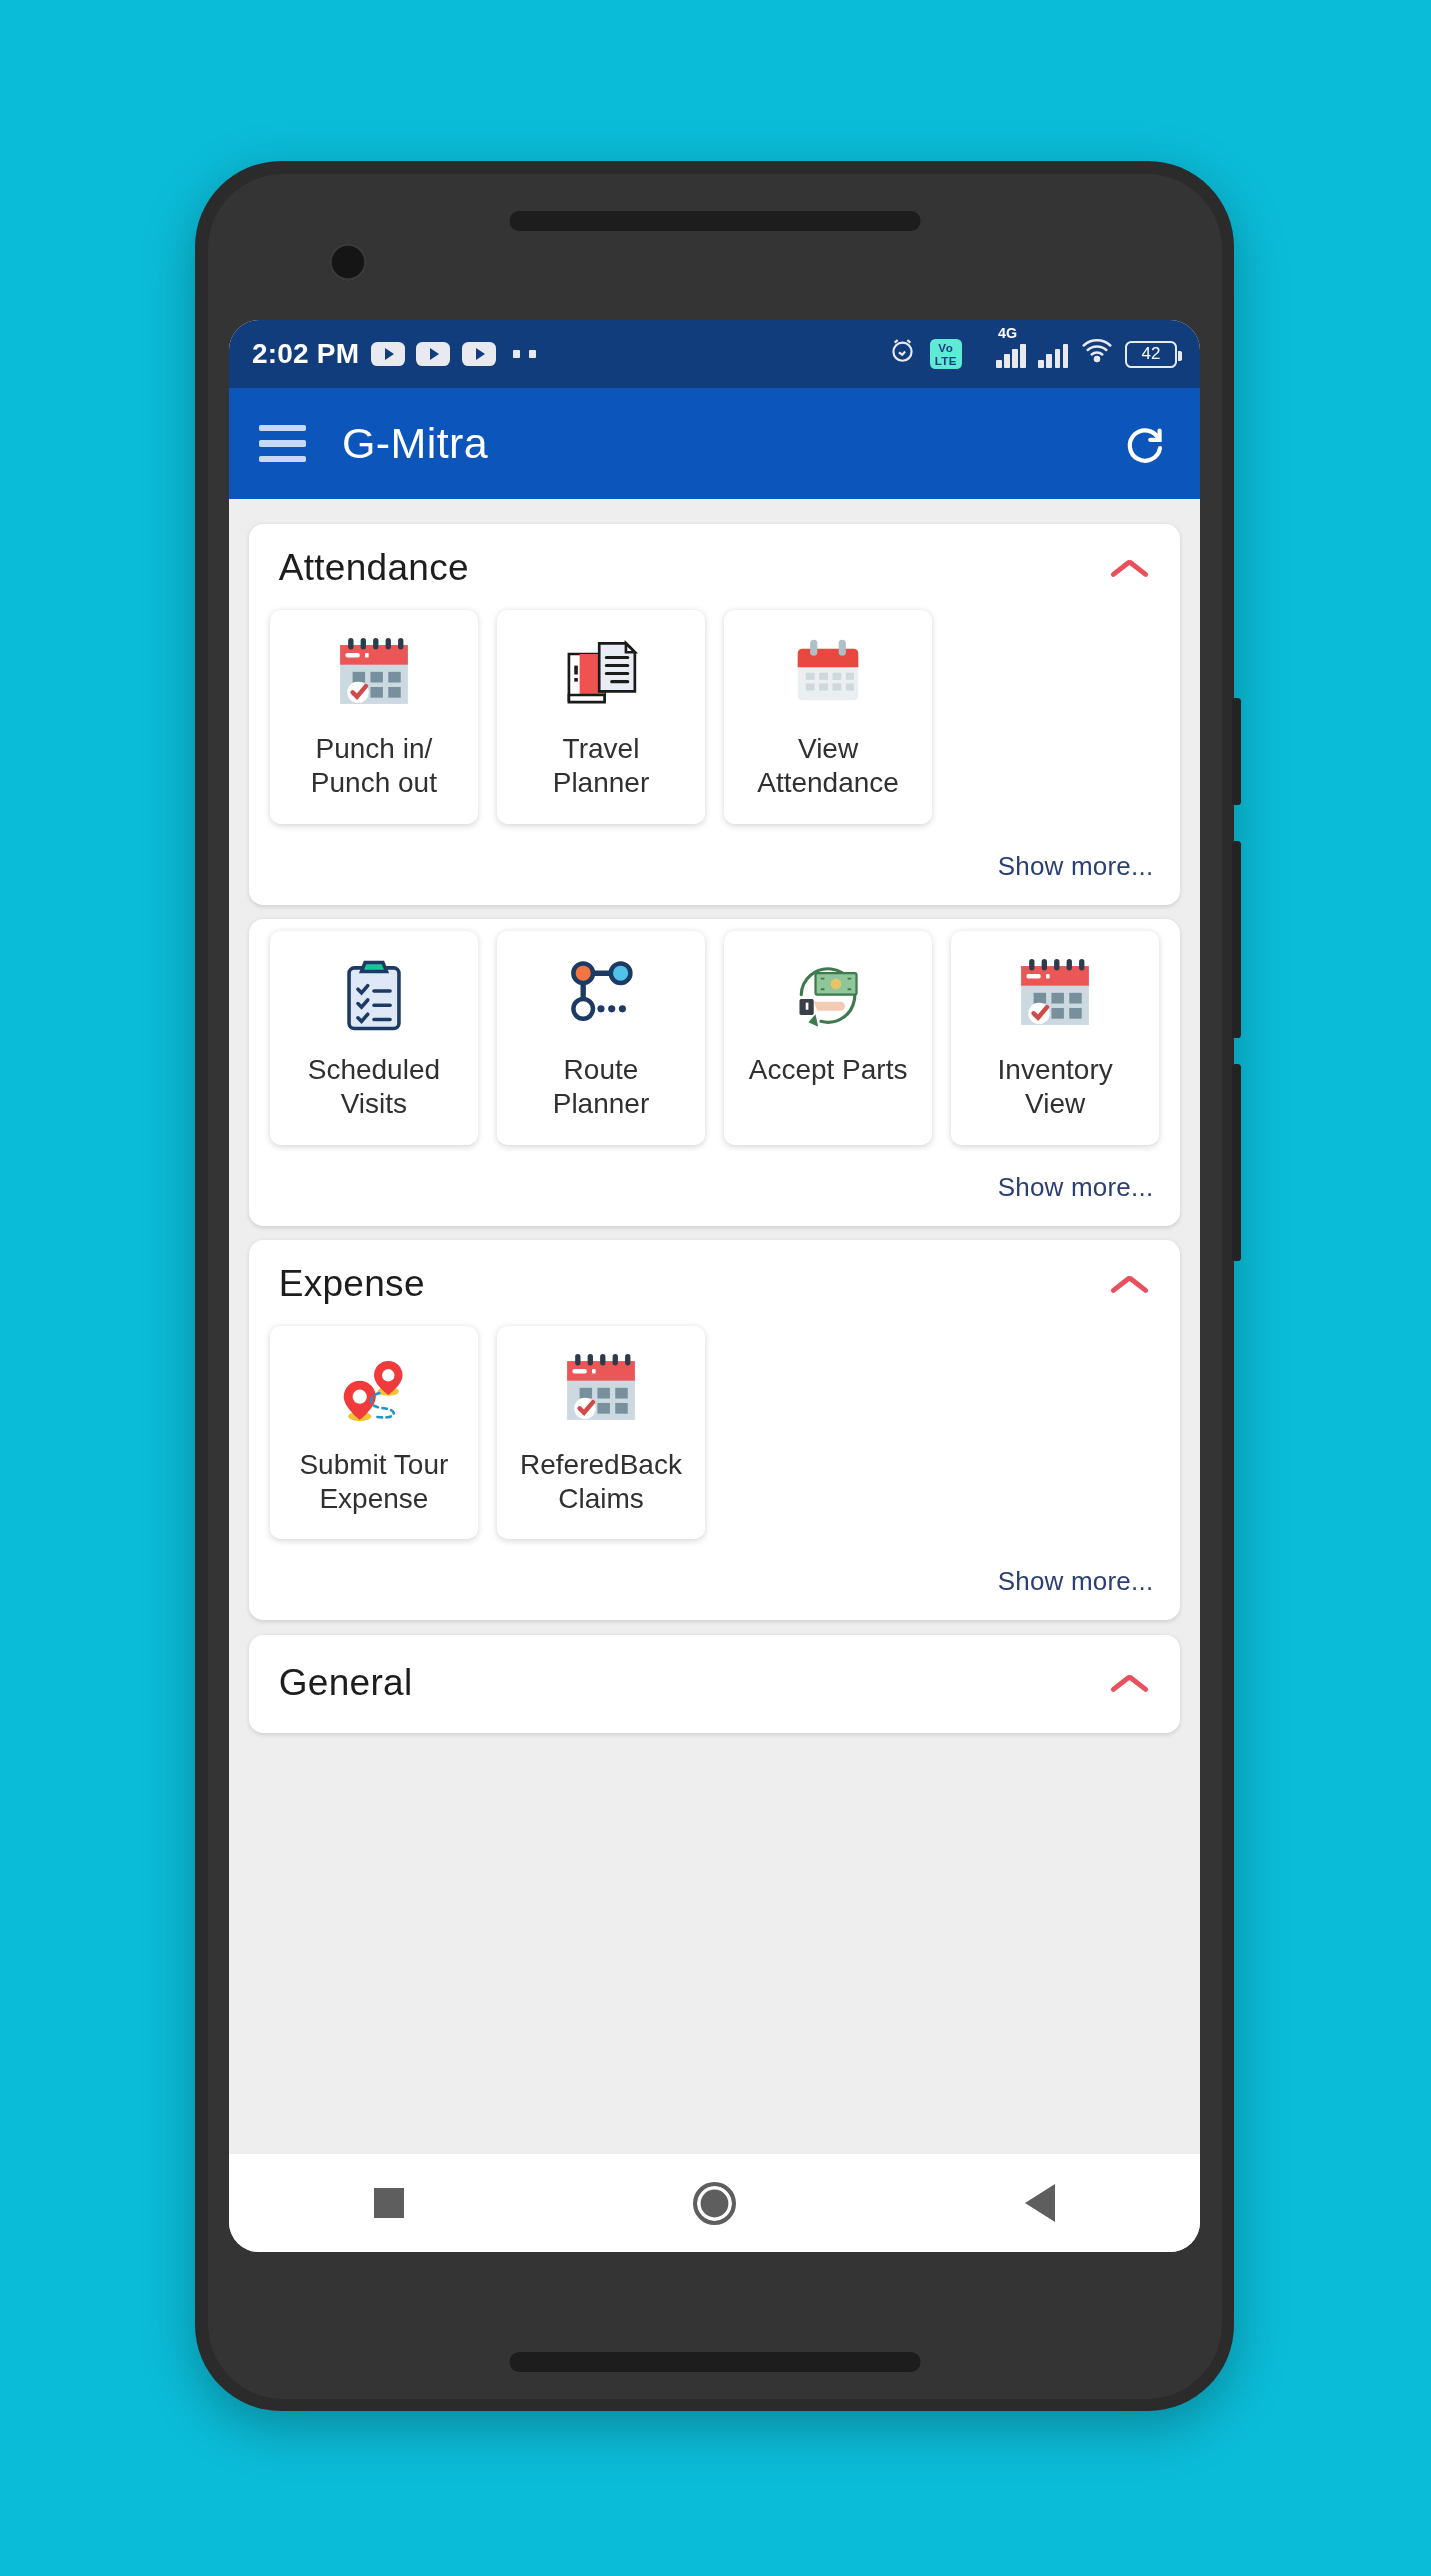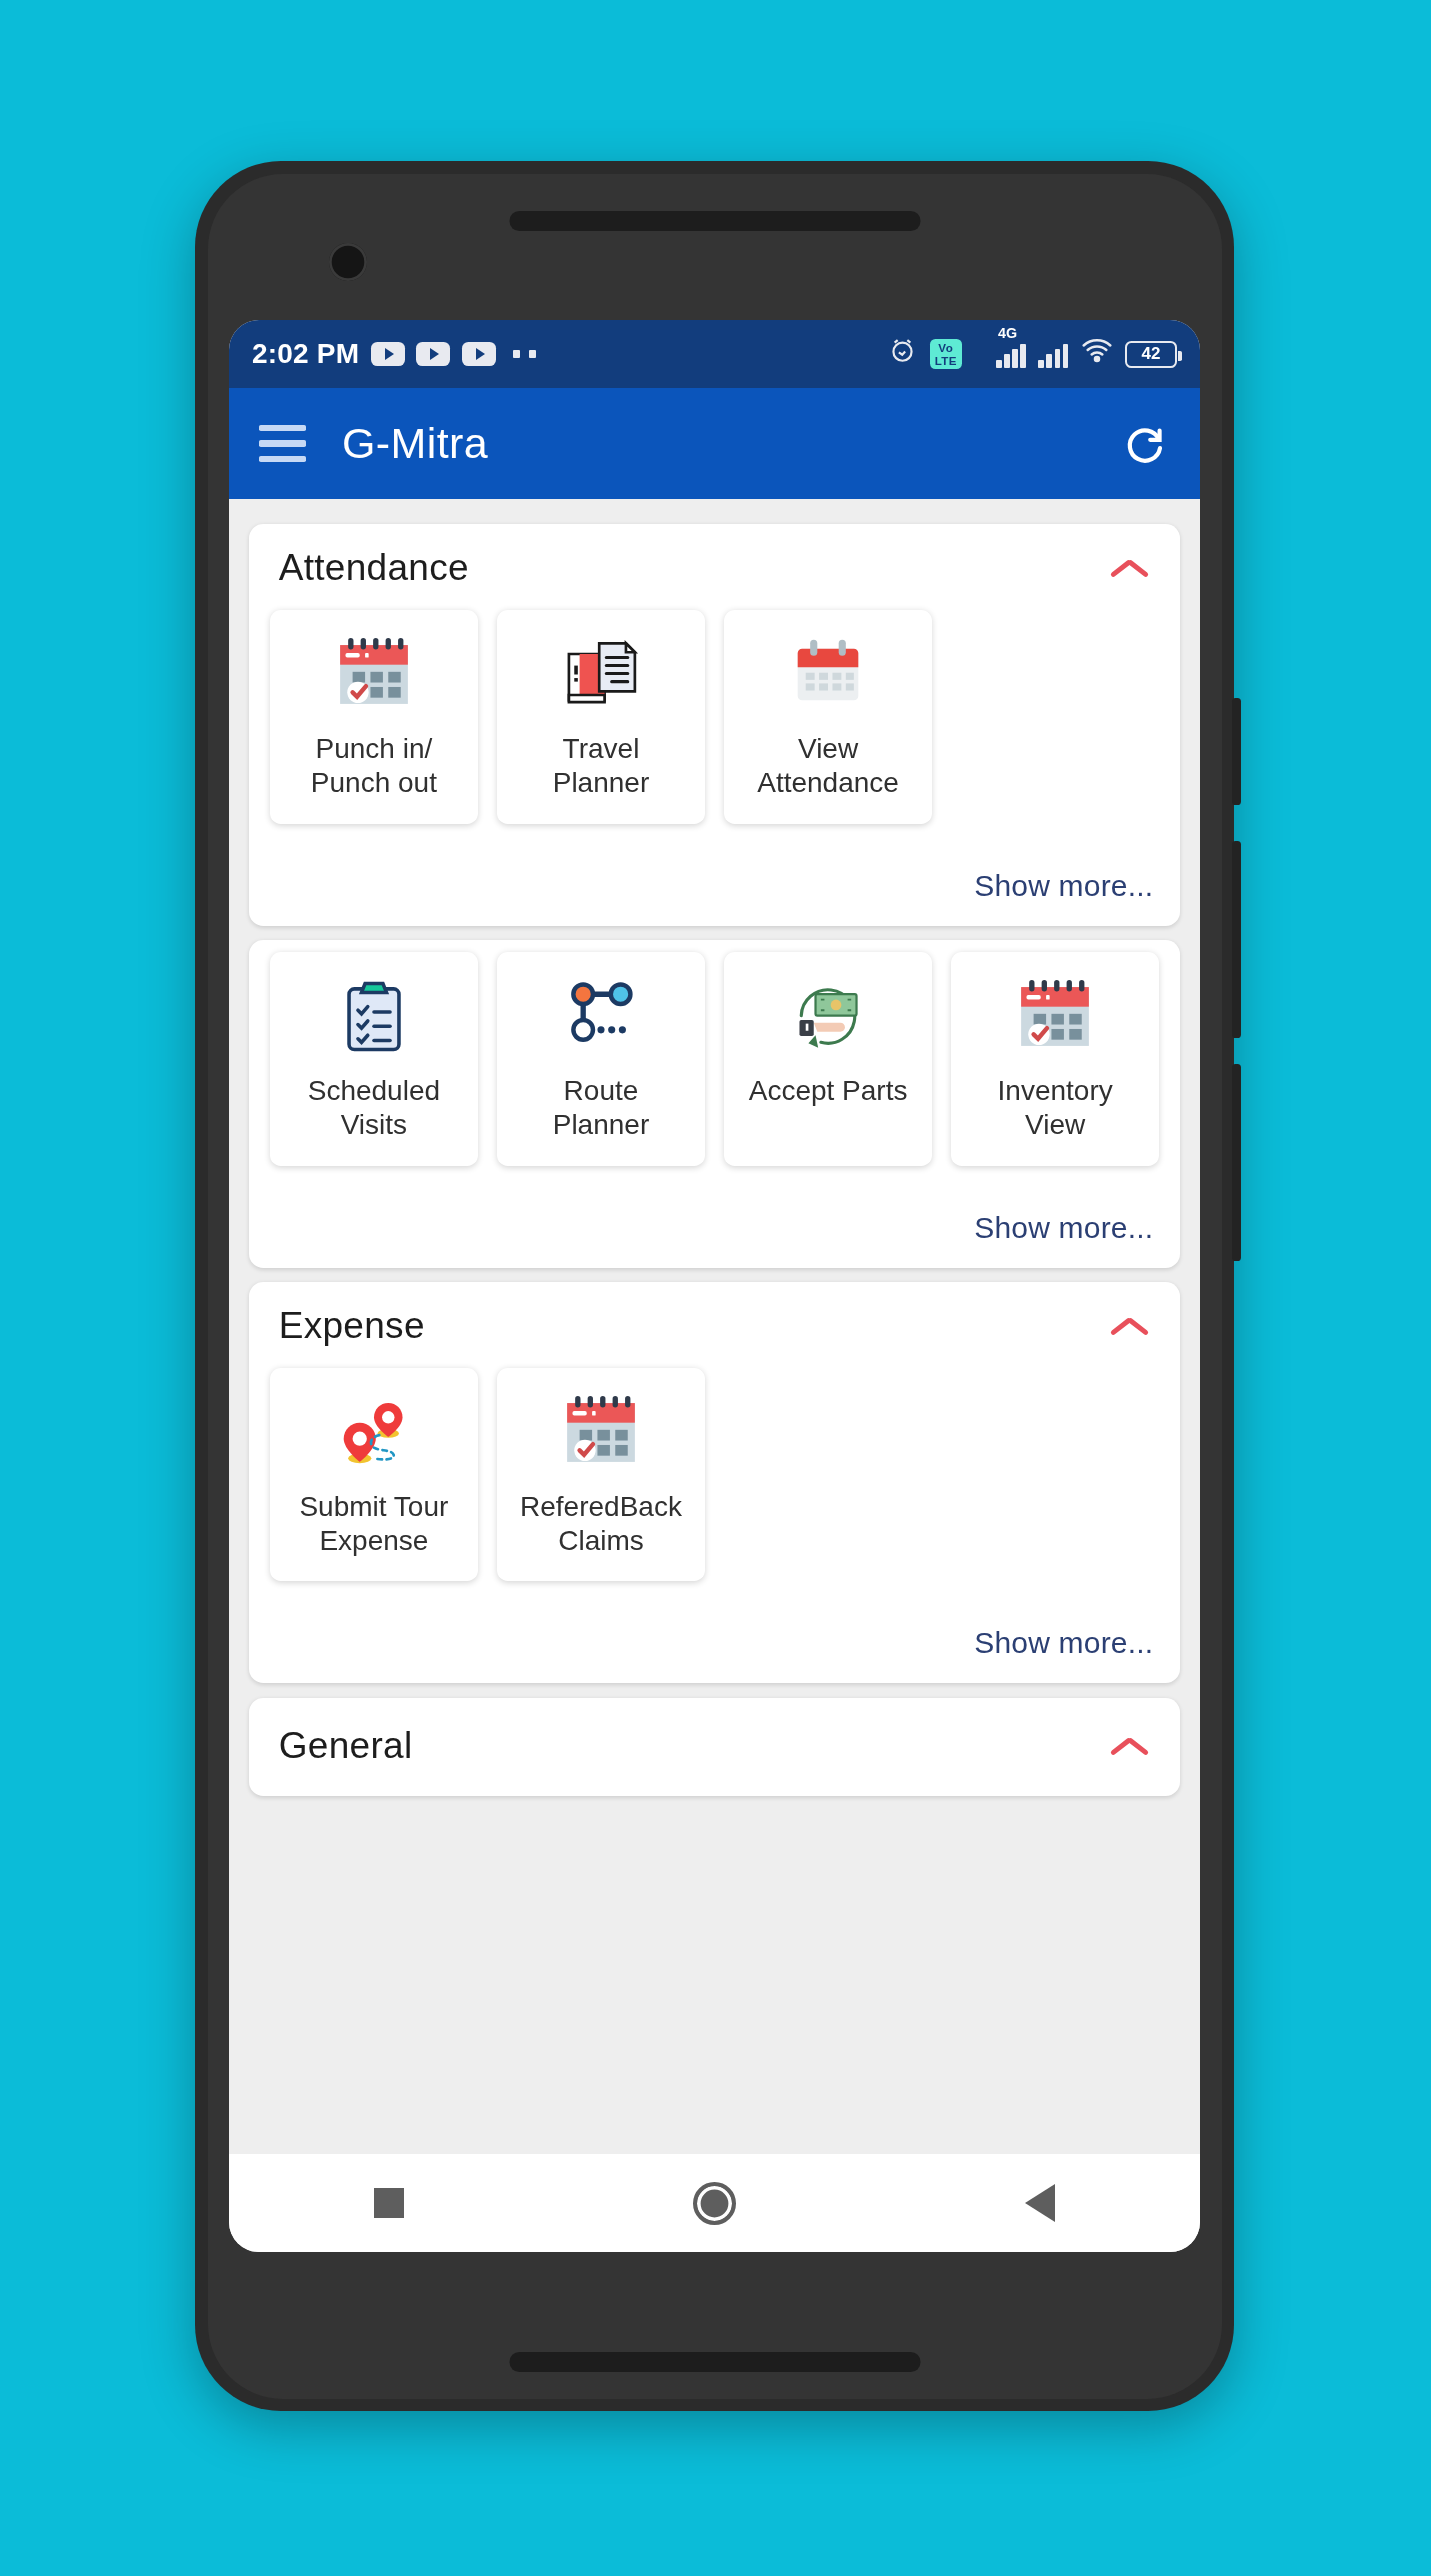--- a/index.html
+++ b/index.html
@@ -80,21 +80,21 @@
   }
   .bars { display: flex; align-items: flex-end; gap: 2.7px; height: 27px; }
   .bars b { width: 5.4px; background: #e8eaf0; display:block; border-radius:0.9px;}
   .bars b:nth-child(1){height:8px} .bars b:nth-child(2){height:13.4px}
   .bars b:nth-child(3){height:19px} .bars b:nth-child(4){height:24px}
   .sig-wrap{position:relative; display:flex; align-items:flex-end; gap:3.6px;margin-left:22px;}
   .g4 { position:absolute; left:1.8px; top:-16px; font-size:14.3px; font-weight:bold;}
   .batt {
     width: 52px; height: 27px; border: 2.7px solid #e8eaf0; border-radius: 6.3px;
     position: relative; display:flex; align-items:center; justify-content:center;
-    font-size: 17px; font-weight: bold;
+    font-size: 17px; font-weight: normal;
   }
   .batt::after{
     content:""; position:absolute; right:-7.2px; top:8px; width:4.5px; height:10.7px;
     background:#e8eaf0; border-radius:0 1.8px 1.8px 0;
   }
 
   
   .appbar {
     height: 111px; background: #0b55bb; display: flex; align-items: center;
     padding: 0 30px; gap: 36px;
@@ -129,21 +129,21 @@
     padding: 21.5px 7.2px 23px 7.2px;
     display: flex; flex-direction: column; align-items: center; gap: 14.3px;
     cursor: pointer; min-height: 208px;
   }
   .tile-icon { width: 93px; height: 86px; display:flex; align-items:center; justify-content:center;}
   .tile-label {
     font-size: 28px; color: #303030; text-align: center; line-height: 1.22; font-weight: 400;
   }
   .showmore-row { display: flex; justify-content: flex-end; padding: 27px 27px 23px 27px; }
   .showmore {
-    font-size: 30px; color: #2b3f73; cursor: pointer; letter-spacing: 0.2px; margin-top: 18px;
+    font-size: 26px; color: #2b3f73; cursor: pointer; letter-spacing: 0.2px;
   }
   .section.general .section-head { padding: 27px 30px 29px 30px; }
 
   
   .navbar {
     position:absolute; left:0; bottom:0; width:100%;
     height: 98px; background: #ffffff; display: flex; align-items: center; justify-content: space-around;
   }
   .nav-sq { width: 30px; height: 30px; background: #5e5e5e; cursor:pointer;}
   .nav-circle {

